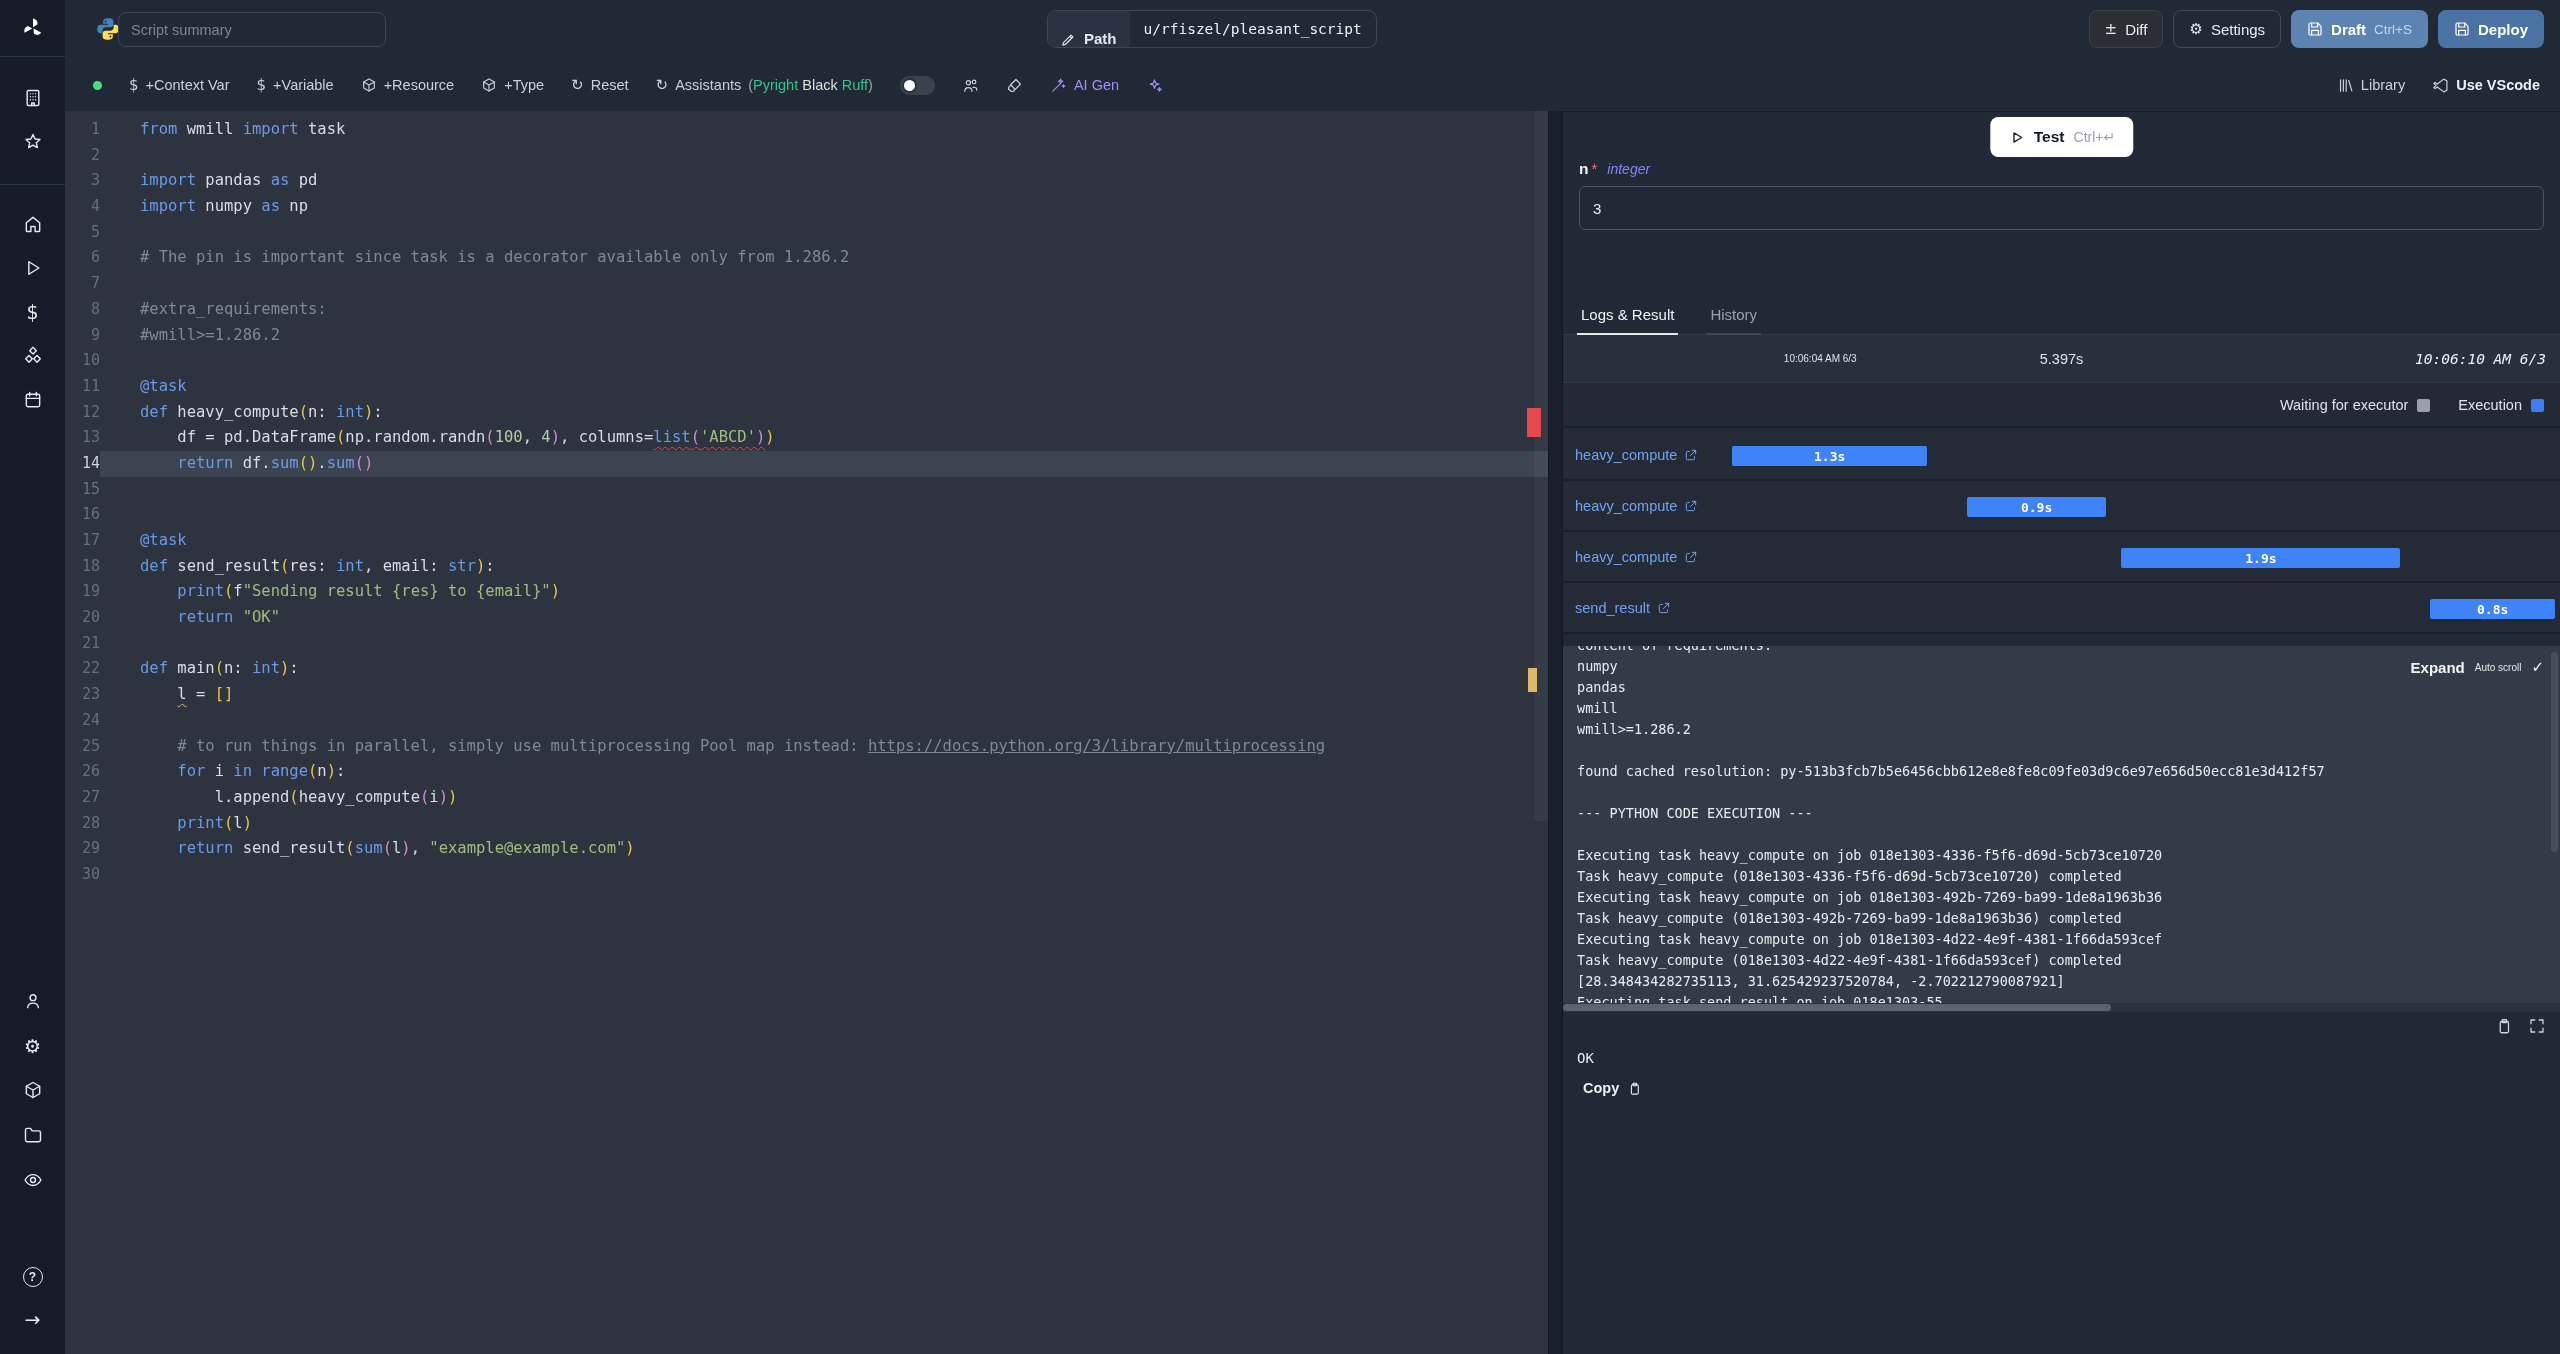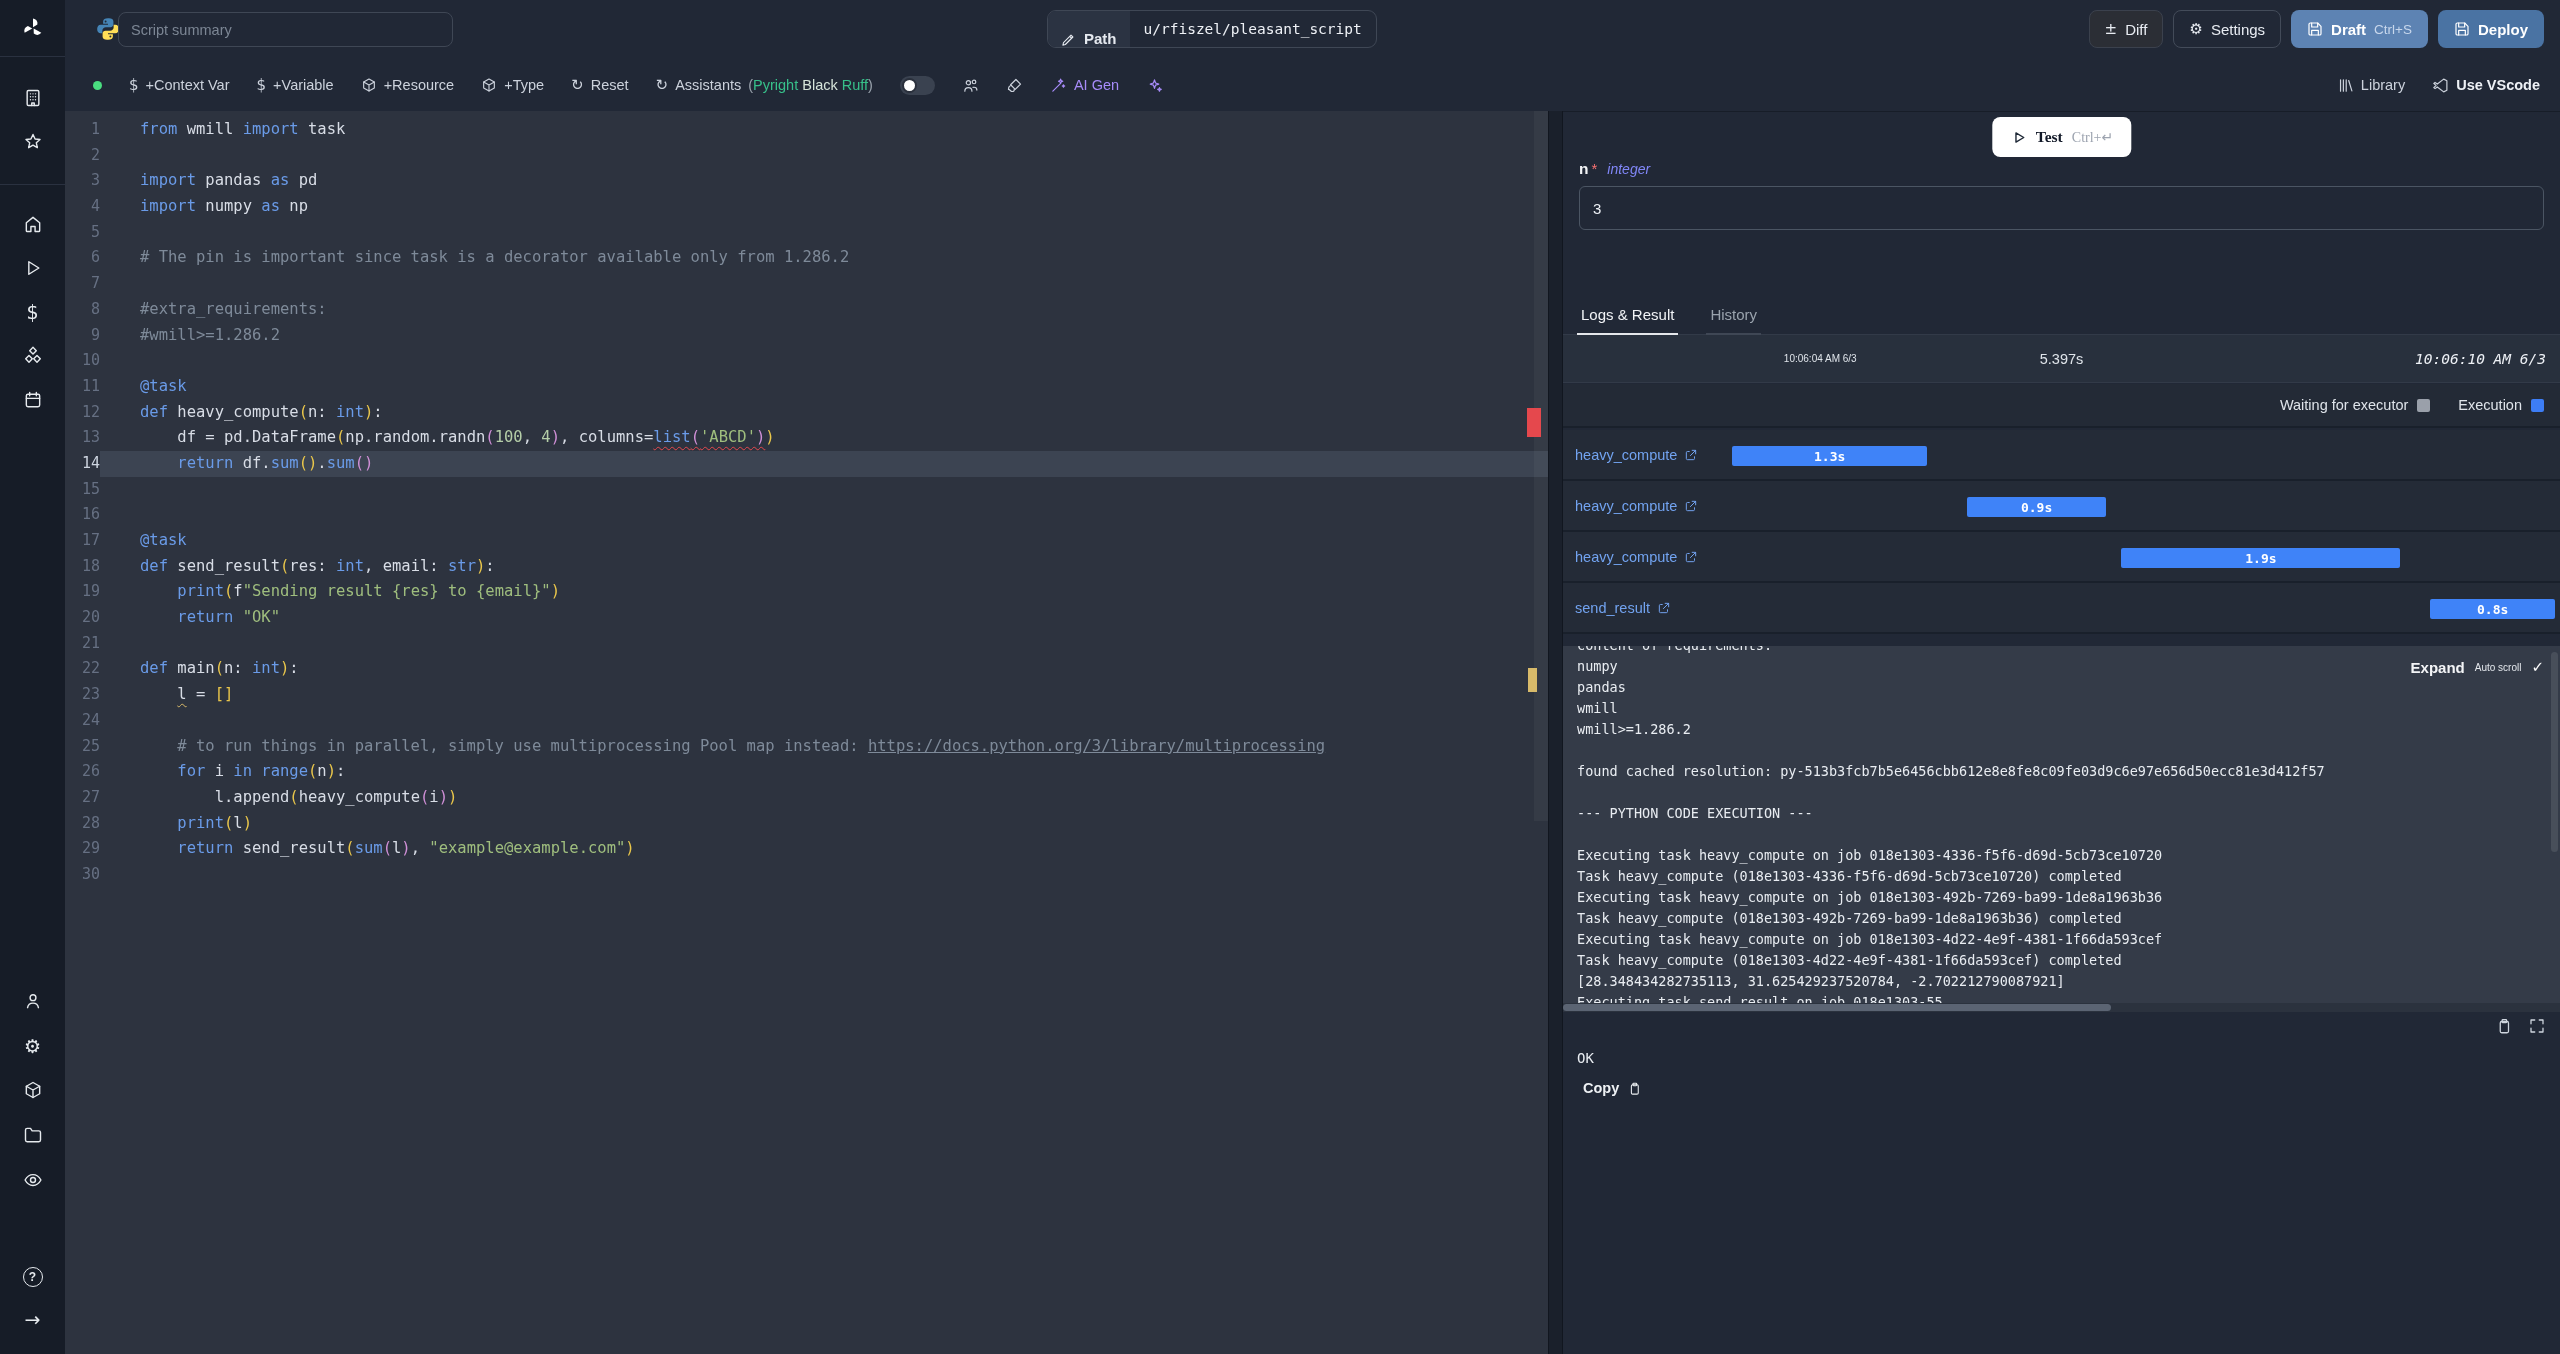--- a/index.html
+++ b/index.html
@@ -13,21 +13,21 @@
   .logo { position:absolute; left:0; top:0; width:65px; height:56px; display:flex; align-items:center; justify-content:center; cursor:pointer; }
   .sb-divider { position:absolute; left:0; width:65px; height:1px; background:#2a3140; }
   .sb-icon { position:absolute; left:0; width:65px; height:36px; display:flex; align-items:center; justify-content:center; color:#e6eaee; cursor:pointer; }
   .sb-icon svg { stroke:#e6eaee; fill:none; stroke-width:1.7; stroke-linecap:round; stroke-linejoin:round; }
   .sb-glyph { font-family:"DejaVu Sans",sans-serif; font-size:19px; color:#e6eaee; line-height:1; }
   .help-circle { width:20px; height:20px; border:1.7px solid #e6eaee; border-radius:50%; display:flex; align-items:center; justify-content:center; font-size:12px; font-weight:bold; color:#e6eaee; }
 
   
   .topbar { position:absolute; left:65px; top:0; width:2495px; height:59px; background:#212836; }
   .pyicon { position:absolute; left:30px; top:16px; }
-  .summary { position:absolute; left:53px; top:12px; width:335px; height:35px; background:transparent; border:1px solid #3f4755; border-radius:8px; color:#e8ecf2; font-size:14.5px; padding:0 12px; font-family:"Liberation Sans",sans-serif; }
+  .summary { position:absolute; left:53px; top:12px; width:268px; height:35px; background:transparent; border:1px solid #3f4755; border-radius:8px; color:#e8ecf2; font-size:14.5px; padding:0 12px; font-family:"Liberation Sans",sans-serif; }
   .summary::placeholder { color:#7c8694; }
   .path-chip { position:absolute; left:982px; top:10px; height:38px; display:flex; align-items:stretch; border:1px solid #3f4755; border-radius:9px; overflow:hidden; cursor:pointer; }
   .path-left { display:flex; align-items:flex-end; gap:8px; background:#2b3342; padding:0 13px; font-size:15px; font-weight:600; color:#e5e9ef; }
   .path-left svg { stroke:#e5e9ef; fill:none; stroke-width:1.7; stroke-linecap:round; stroke-linejoin:round; }
   .path-value { display:flex; align-items:center; padding:0 14px; font-family:"DejaVu Sans Mono",monospace; font-size:14.5px; color:#eef1f6; }
   .tb-actions { position:absolute; right:16px; top:10px; display:flex; gap:10px; }
   .btn { display:flex; align-items:center; gap:8px; height:38px; padding:0 15px; border-radius:8px; border:1px solid transparent; font-size:15px; color:#e8ecf2; background:transparent; cursor:pointer; font-family:"Liberation Sans",sans-serif; }
   .btn.dark { background:#2b2e35; border-color:#3b414d; }
   .btn.ghost { border-color:#434b59; }
   .btn.blue-light { background:#5d83b3; }
@@ -69,21 +69,21 @@
   .er { text-decoration:underline wavy #e5484d 1px; text-underline-offset:4px; text-decoration-skip-ink:none; }
   .wr { text-decoration:underline wavy #d8ba6a 1px; text-underline-offset:4px; text-decoration-skip-ink:none; }
   .ovr-track { position:absolute; right:0; top:0; width:14px; height:710px; background:rgba(255,255,255,0.04); }
   .mark-red { position:absolute; right:7px; top:297px; width:14px; height:29px; background:#e5484d; }
   .mark-yellow { position:absolute; right:11px; top:557px; width:9px; height:24px; background:#d8ba6a; }
 
   .splitter { position:absolute; left:1548px; top:111px; width:15px; height:1243px; background:#1a202b; border-left:1px solid #11161f; border-right:1px solid #11161f; cursor:col-resize; }
 
   
   .rpanel { position:absolute; left:1563px; top:111px; width:997px; height:1243px; background:#212836; border-top:1px solid #171d28; }
-  .test-btn { position:absolute; left:50%; transform:translateX(-50%); top:5px; height:40px; display:flex; align-items:center; gap:9px; background:#fff; border:none; border-radius:8px; padding:0 18px; cursor:pointer; font-family:Liberation Serif, serif; }
+  .test-btn { position:absolute; left:50%; transform:translateX(-50%); top:5px; height:40px; display:flex; align-items:center; gap:9px; background:#fff; border:none; border-radius:8px; padding:0 18px; cursor:pointer; font-family:Liberation Sans, sans-serif; }
   .test-btn svg { stroke:#1f2937; fill:none; stroke-width:2; stroke-linejoin:round; }
   .test-btn b { font-size:15.5px; color:#111827; }
   .test-btn .kbd { font-size:14px; color:#9ca3af; }
   .arg-label { position:absolute; left:16px; top:48px; display:flex; align-items:baseline; gap:3px; }
   .arg-label .nm { font-size:15.5px; font-weight:700; color:#f3f4f6; }
   .arg-label .req { color:#f87171; font-size:15px; }
   .arg-label .typ { font-size:14px; font-style:italic; color:#8187f8; margin-left:7px; }
   .arg-input { position:absolute; left:16px; top:74px; width:965px; height:44px; background:transparent; border:1px solid #4b5563; border-radius:6px; color:#eef1f6; font-size:15px; padding:0 13px; font-family:"Liberation Sans",sans-serif; }
 
   .tabsbar { position:absolute; left:0; top:186px; width:100%; height:37px; border-bottom:1px solid #323a48; display:flex; padding-left:14px; }

